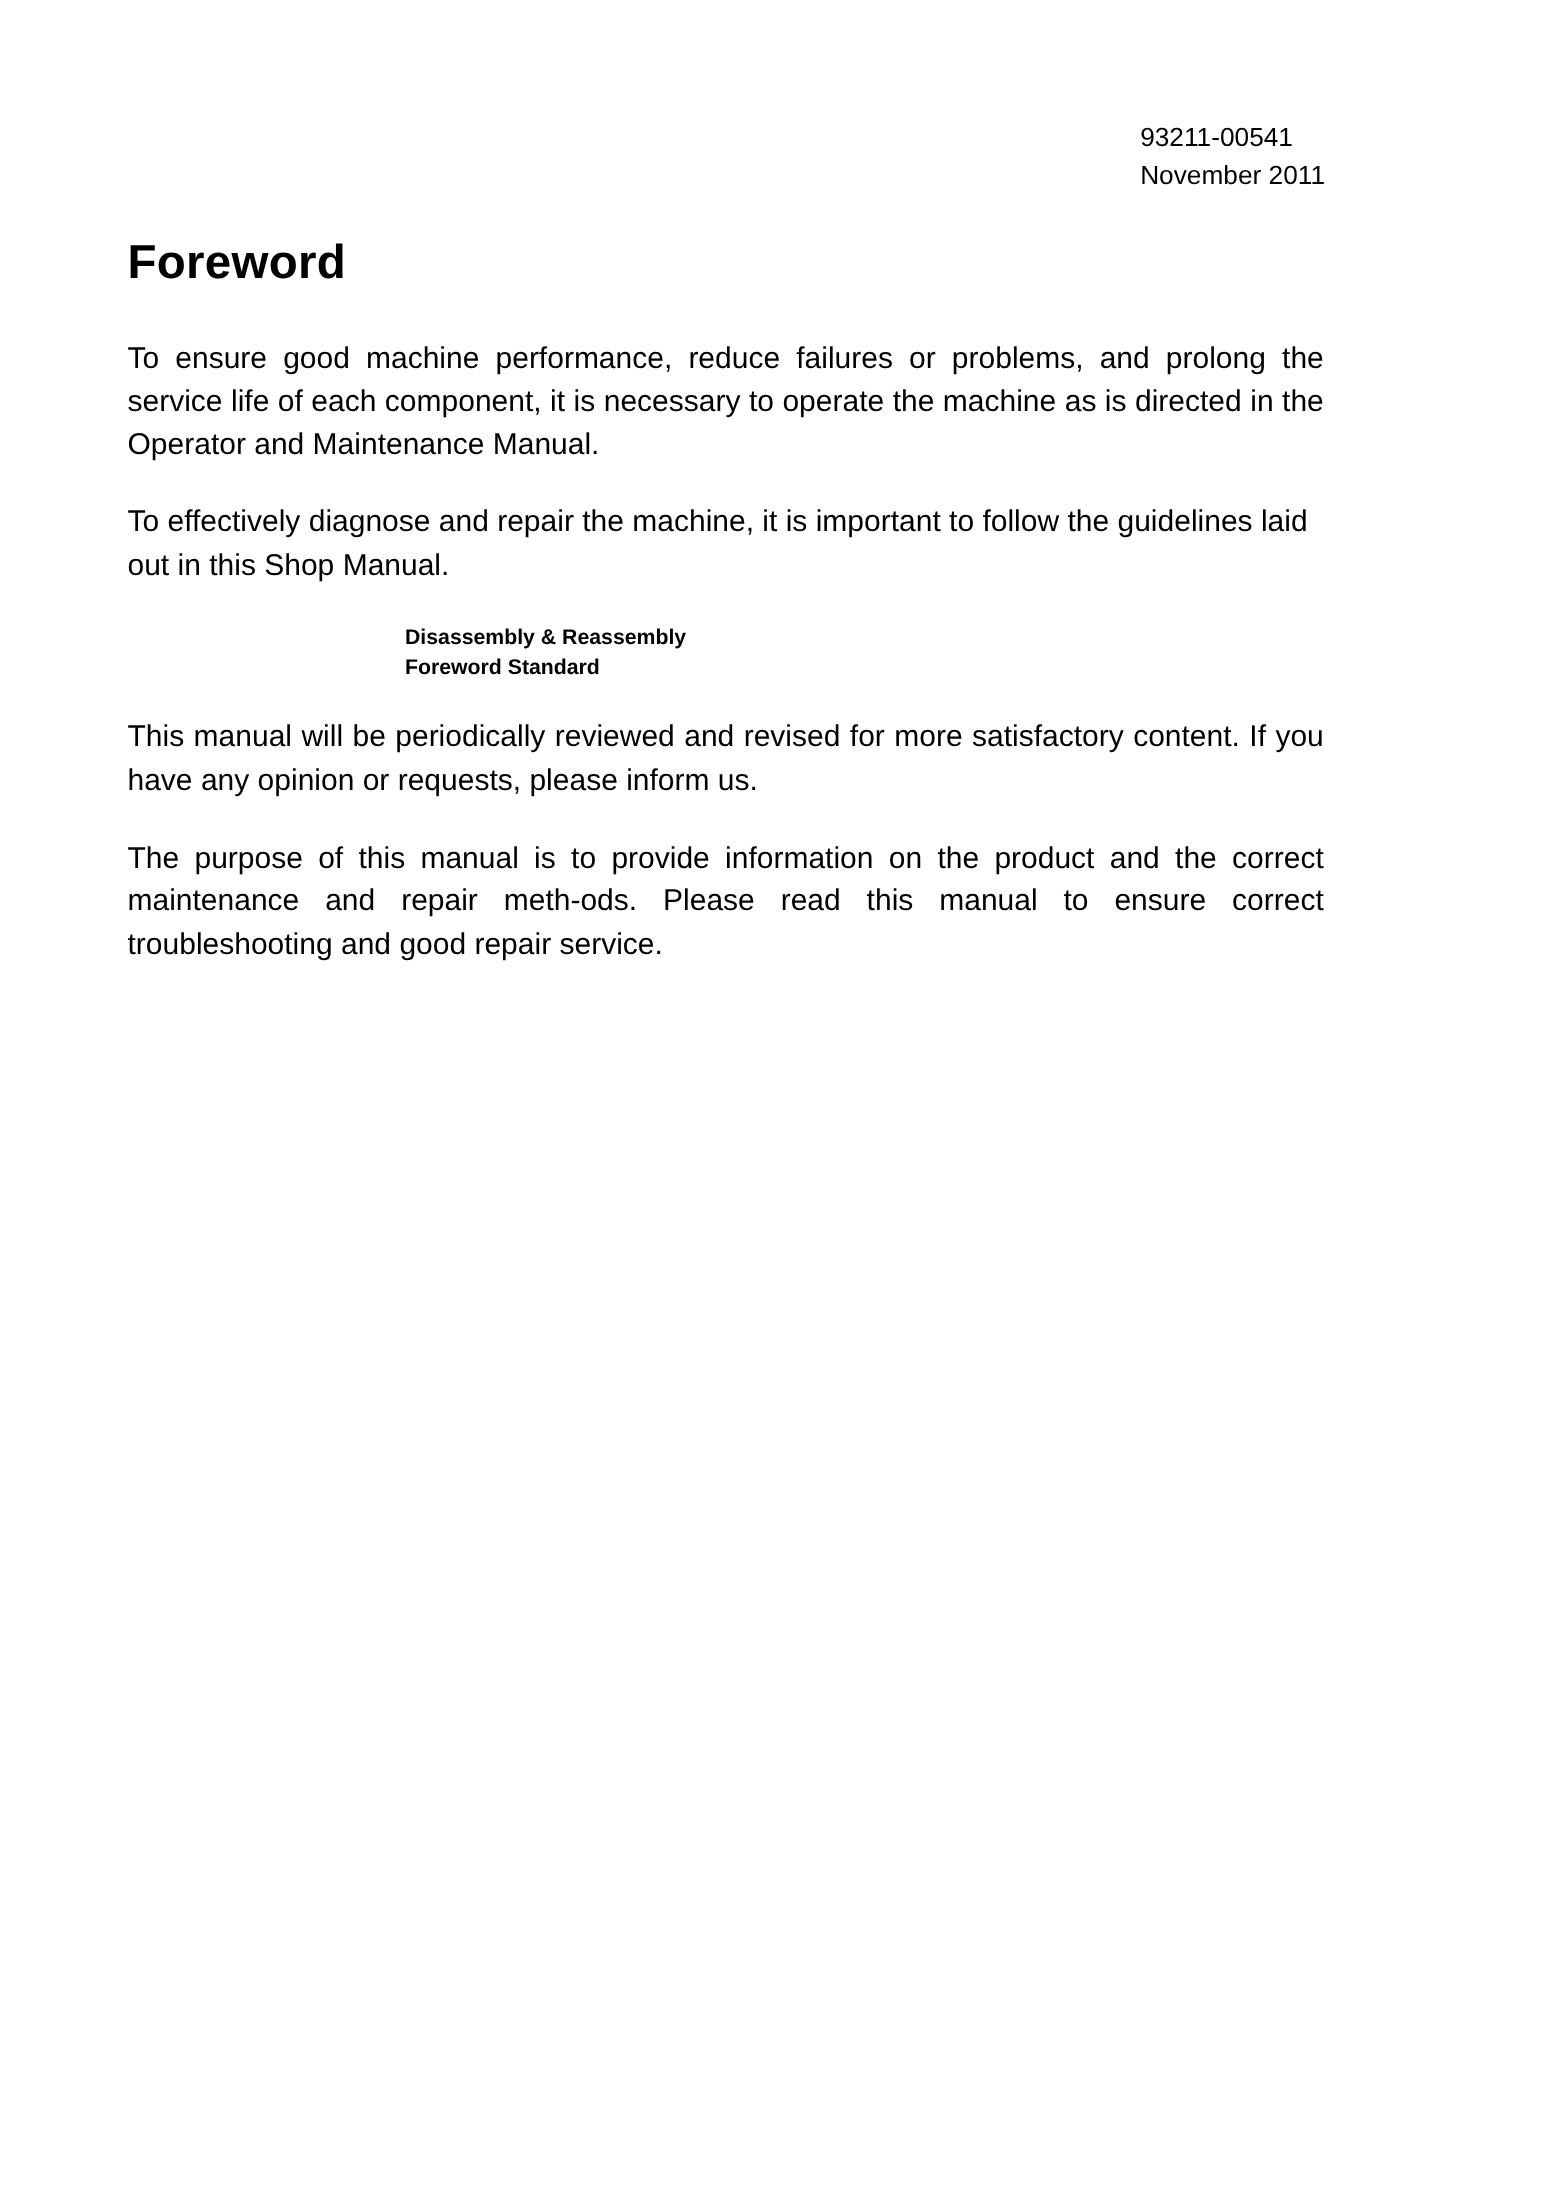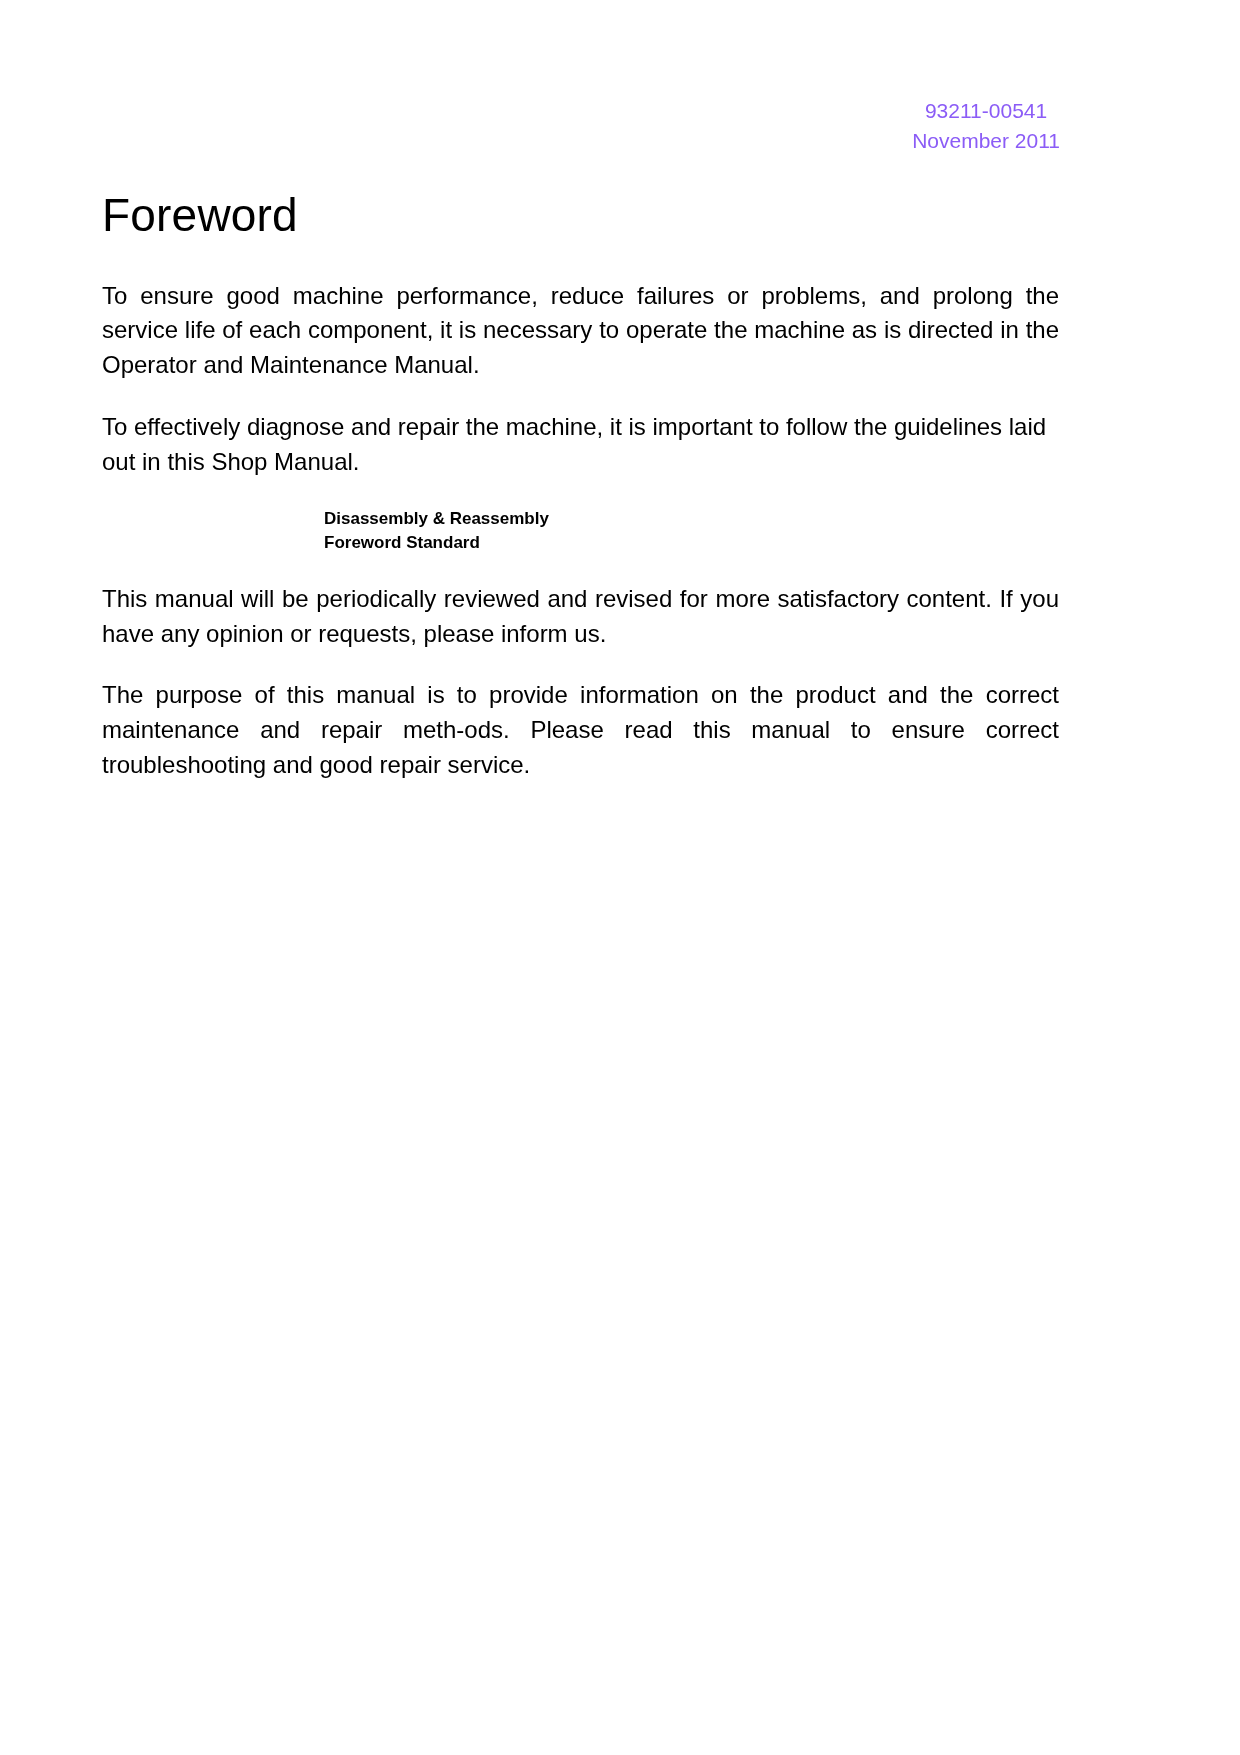--- a/index.html
+++ b/index.html
@@ -16,37 +16,37 @@
     width: 1240px;
     height: 1755px;
     background: #ffffff;
     box-sizing: border-box;
     overflow: hidden;
   }
   .doc-header {
     position: absolute;
     top: 96px;
     right: 180px;
-    text-align: center;
+    text-align: left;
     font-size: 21px;
     line-height: 1.42;
-    color: #8b5cf6;
+    color: #000000;
   }
   .doc-header div {
     white-space: nowrap;
   }
   .content {
     position: absolute;
     left: 102px;
     top: 190px;
     width: 957px;
   }
   .title {
-    font-size: 46px;
-    font-weight: normal;
+    font-size: 38px;
+    font-weight: bold;
     letter-spacing: 0.2px;
     margin: 0 0 38px 0;
     line-height: 1.1;
   }
   p.body-text {
     font-size: 24px;
     line-height: 1.45;
     margin: 0 0 27px 0;
     text-align: justify;
     text-justify: inter-word;

